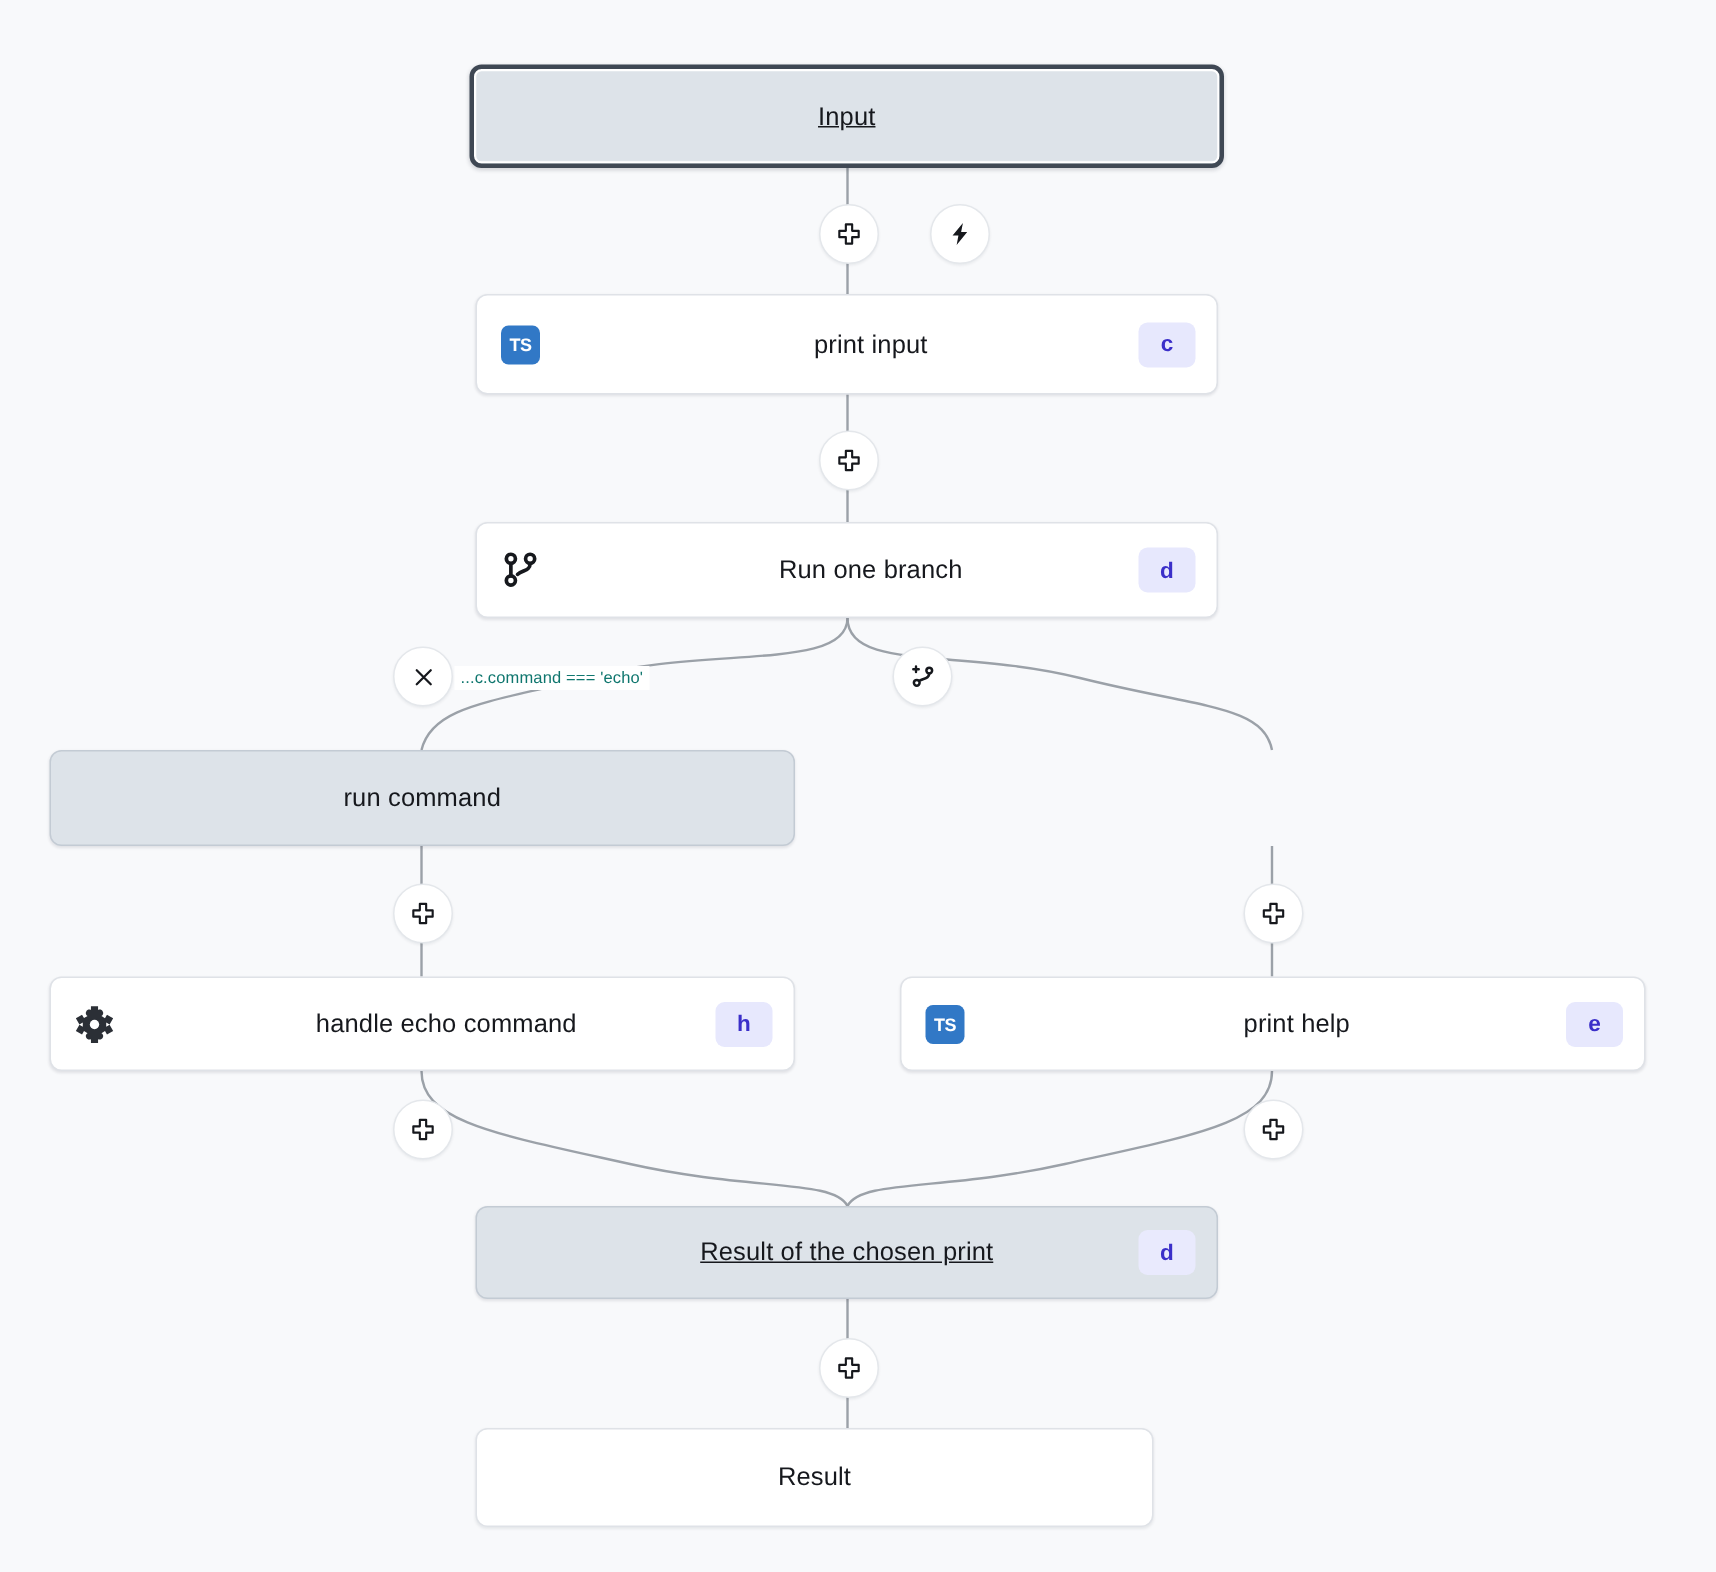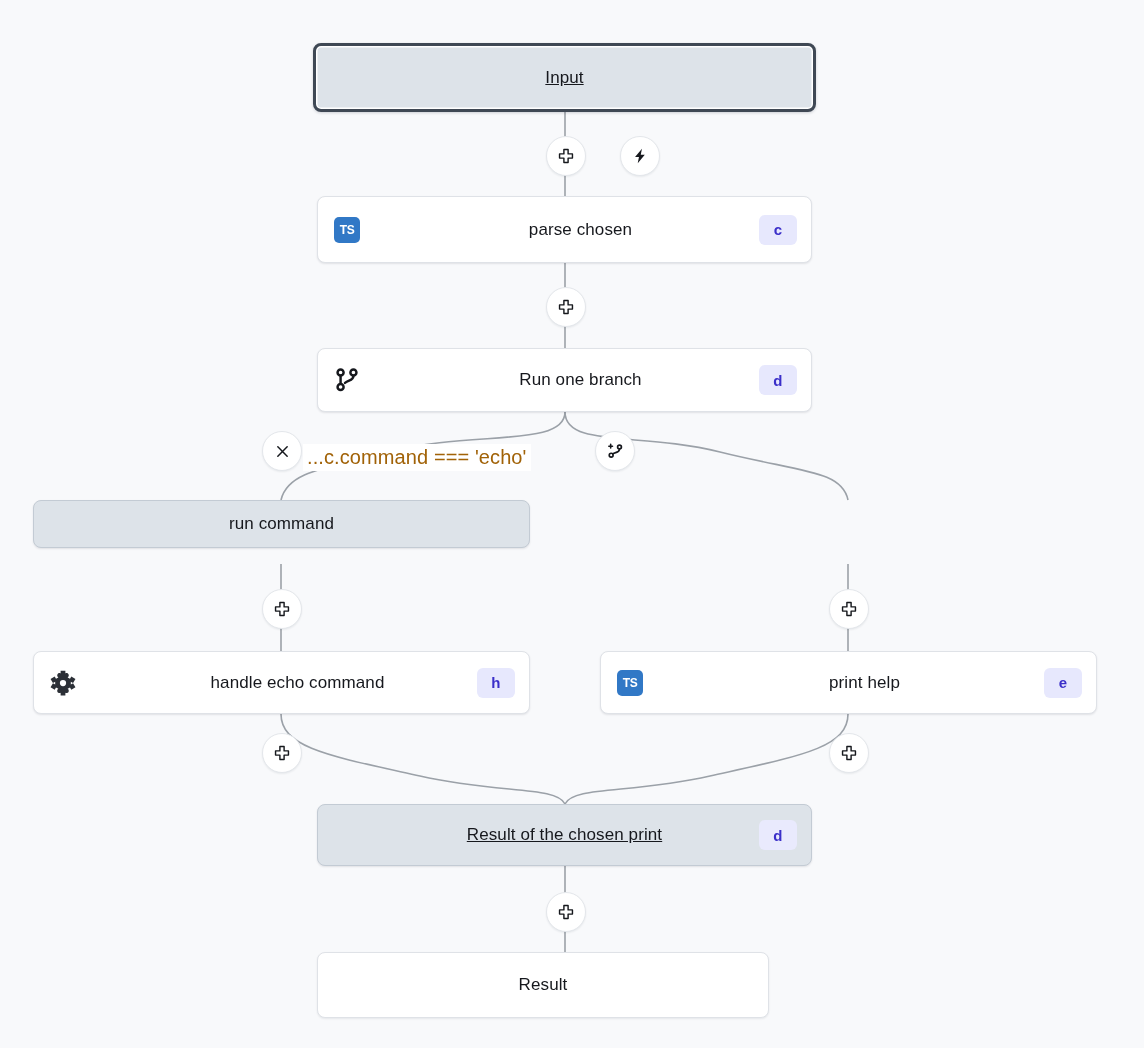--- a/index.html
+++ b/index.html
@@ -138,22 +138,22 @@
     justify-content: center;
     z-index: 5;
     cursor: pointer;
   }
   .handle svg { display: block; }
   
   .cond-label {
     position: absolute;
     z-index: 6;
     background: #ffffff;
-    color: #a16207;
-    font-size: 20px;
+    color: #0f766e;
+    font-size: 11px;
     padding: 2px 4px;
     white-space: nowrap;
     letter-spacing: .1px;
   }
 </style>
 </head>
 <body>
 
 <div id="canvas">
 
@@ -191,21 +191,21 @@
   <div class="handle" style="left:620px; top:136px;">
     <svg width="18" height="18" viewBox="0 0 24 24">
       <path d="M14.6 2.2 5.4 13.4h5.2l-1.6 8.4 9.4-11.6h-5.4z" fill="#16181d"></path>
     </svg>
   </div>
 
   <div class="node step" style="left:317px; top:196px; width:495px; height:67px;">
     <span class="node-icon">
       <span class="ts-icon">TS</span>
     </span>
-    <span class="node-label">parse chosen</span>
+    <span class="node-label">print input</span>
     <span class="node-badge">c</span>
   </div>
 
   <div class="handle" style="left:546px; top:287px;">
     <svg width="18" height="18" viewBox="0 0 24 24">
       <path d="M9.2 3.4h5.6v5.8h5.8v5.6h-5.8v5.8H9.2v-5.8H3.4V9.2h5.8z" fill="#ffffff" stroke="#16181d" stroke-width="1.9" stroke-linejoin="round"></path>
     </svg>
   </div>
 
   <div class="node step" style="left:317px; top:348px; width:495px; height:64px;">
@@ -232,21 +232,21 @@
 
   <div class="handle" style="left:595px; top:431px;">
     <svg width="20" height="20" viewBox="0 0 24 24">
       <circle cx="7.4" cy="17" r="2.3" fill="none" stroke="#16181d" stroke-width="2"></circle>
       <circle cx="17.4" cy="7.2" r="2.3" fill="none" stroke="#16181d" stroke-width="2"></circle>
       <path d="M17.4 9.5c0 4.4-4.6 3.8-8 5.9" stroke="#16181d" stroke-width="2" fill="none" stroke-linecap="round"></path>
       <path d="M4.6 6.2h4.4 M6.8 4v4.4" stroke="#16181d" stroke-width="1.9" stroke-linecap="round"></path>
     </svg>
   </div>
 
-  <div class="node branchbox" style="left:33px; top:500px; width:497px; height:48px;">
+  <div class="node branchbox" style="left:33px; top:500px; width:497px; height:64px;">
     <span class="node-label">run command</span>
   </div>
 
 
   <div class="handle" style="left:262px; top:589px;">
     <svg width="18" height="18" viewBox="0 0 24 24">
       <path d="M9.2 3.4h5.6v5.8h5.8v5.6h-5.8v5.8H9.2v-5.8H3.4V9.2h5.8z" fill="#ffffff" stroke="#16181d" stroke-width="1.9" stroke-linejoin="round"></path>
     </svg>
   </div>
 

